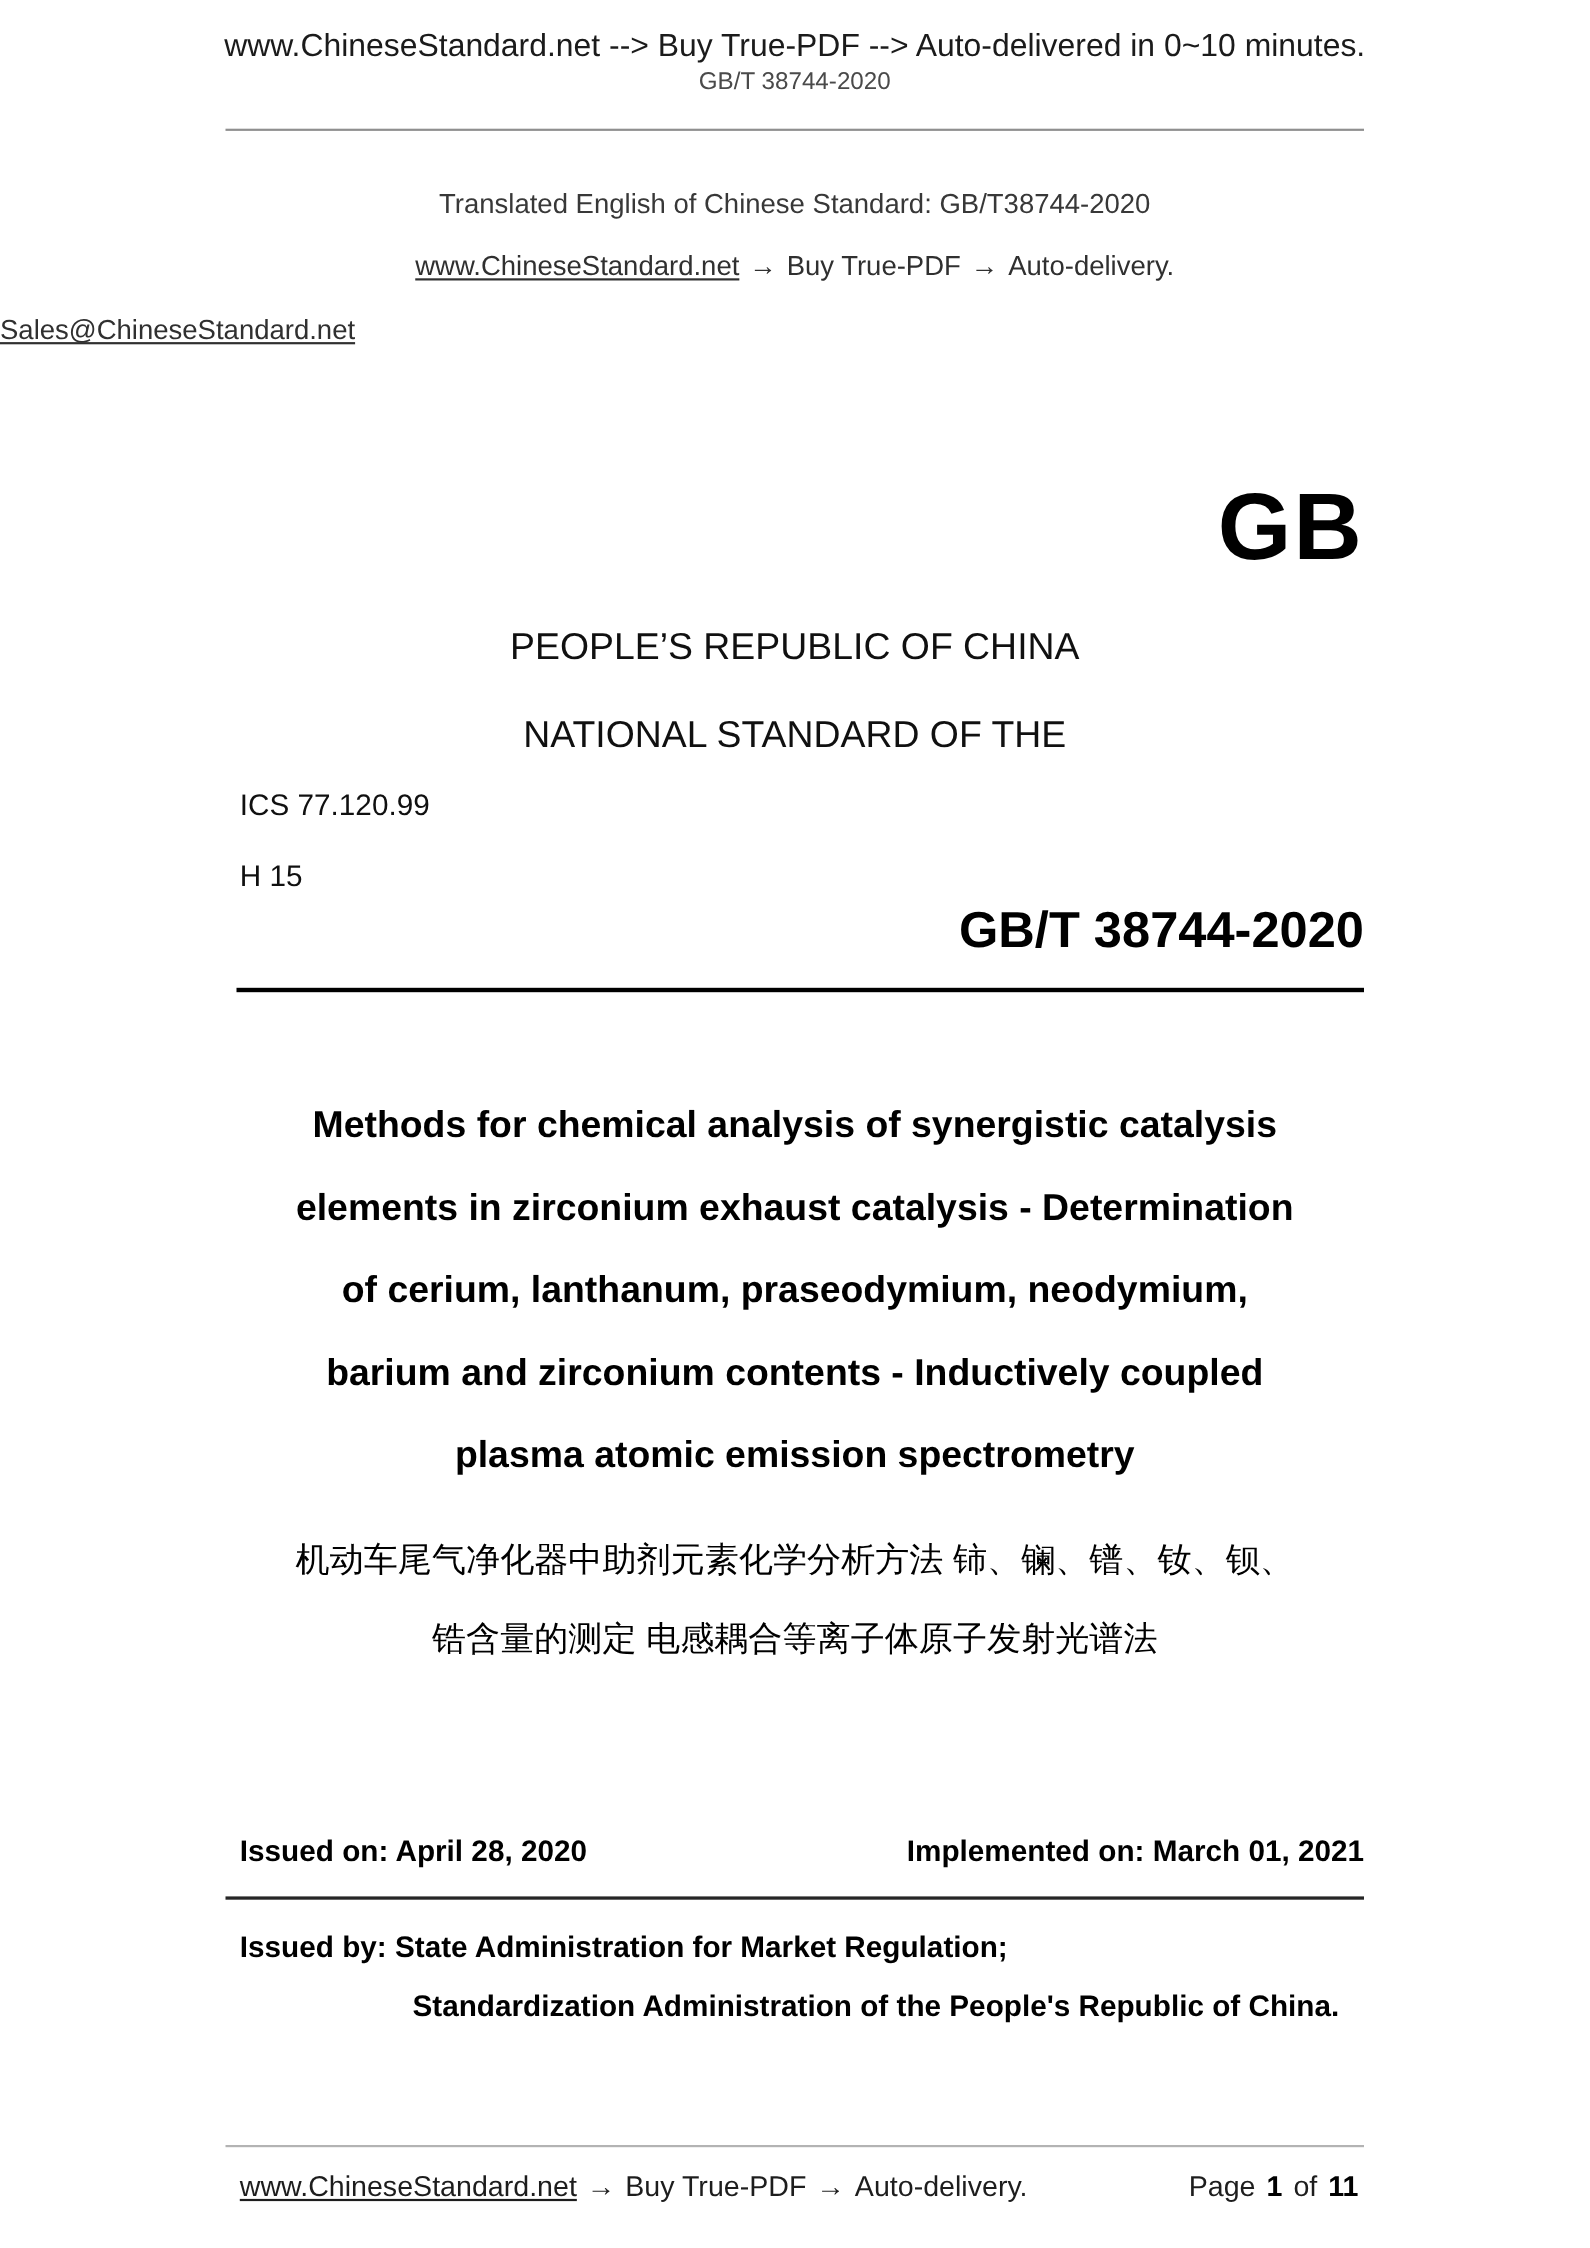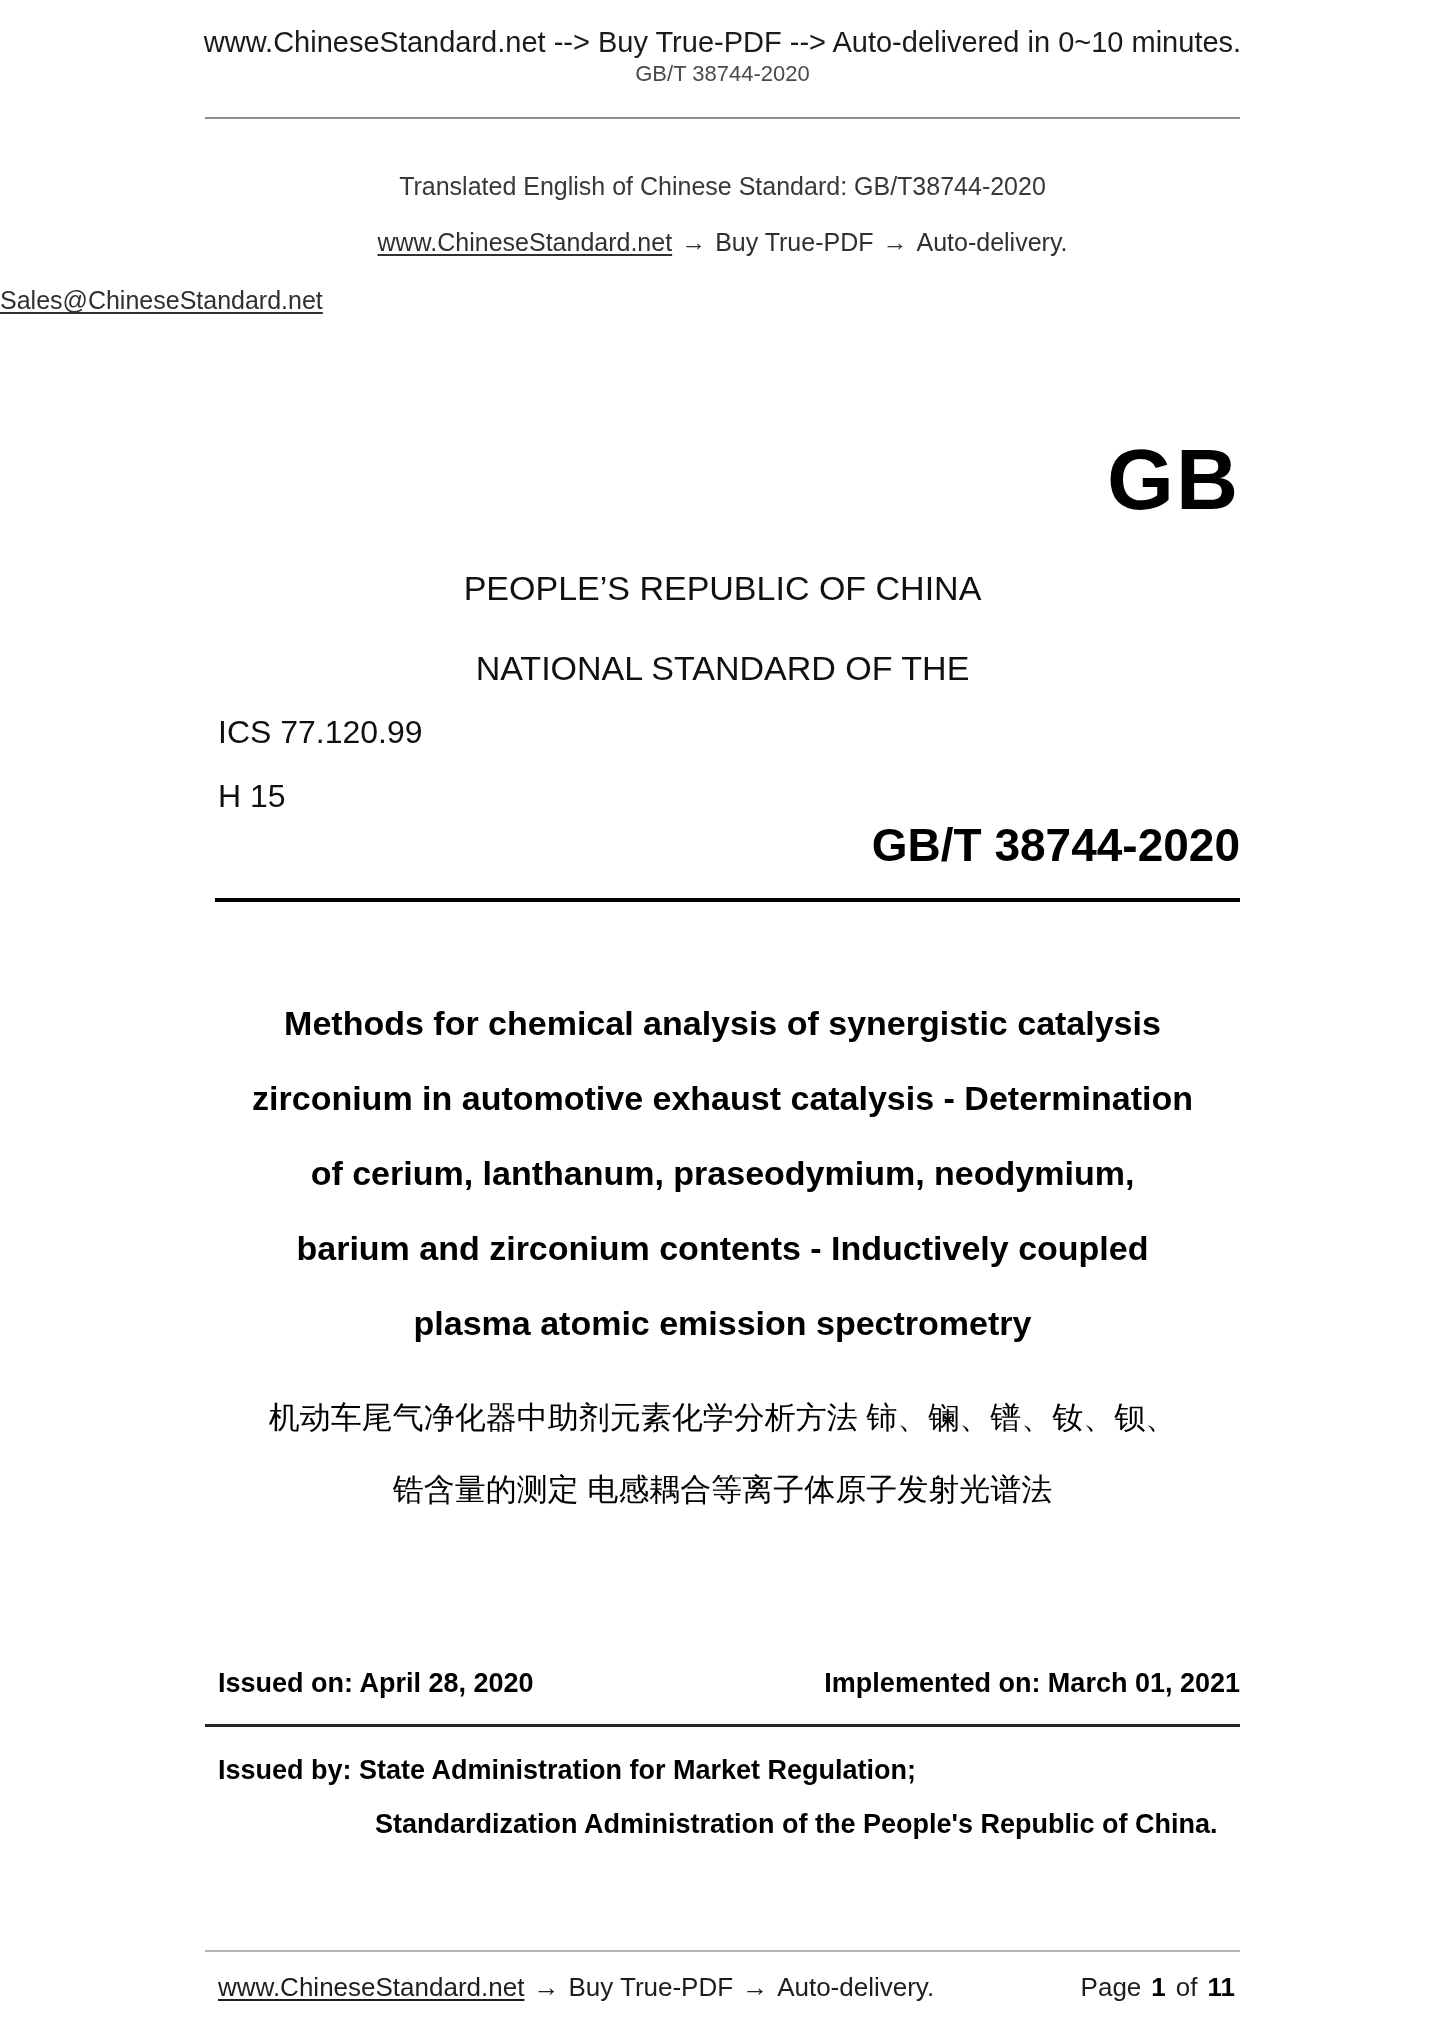--- a/index.html
+++ b/index.html
@@ -33,21 +33,21 @@
   
   .translated { top: 172px; left: 0; right: 0; text-align: center; font-size: 25px; color: #383838; }
   .buy-line   { top: 228px; left: 0; right: 0; text-align: center; font-size: 25px; color: #303030; }
   .email-line { top: 286px; left: 0; right: 0; text-align: left; font-size: 25px; color: #303030; }
   .arrow { margin: 0 9px; display: inline-block; }
   .link { color: inherit; text-decoration: underline; text-underline-offset: 3px; cursor: pointer; }
 
   
   .gb-logo    { top: 430px; right: 205px; font-size: 86px; font-weight: bold; letter-spacing: 2px; color: #000; }
   .national   { top: 548px; left: 0; right: 0; text-align: center; font-size: 34px; line-height: 80px; color: #101010; }
-  .ics-block  { top: 700px; left: 218px; font-size: 32px; line-height: 64px; color: #101010; }
+  .ics-block  { top: 700px; left: 218px; font-size: 27px; line-height: 64px; color: #101010; }
   .std-number { top: 818px; right: 205px; font-size: 46px; font-weight: bold; color: #000; }
 
   
   .title-en { top: 986px; left: 60px; right: 60px; text-align: center; font-weight: bold; font-size: 34px; line-height: 75px; color: #000; }
   .title-en div { white-space: nowrap; }
   .title-zh { top: 1382px; left: 60px; right: 60px; text-align: center; font-size: 31px; line-height: 72px; color: #000; }
   .title-zh div { white-space: nowrap; }
 
   
   .dates-row { top: 1668px; left: 218px; right: 205px; display: flex; justify-content: space-between; font-weight: bold; font-size: 27px; color: #000; }
@@ -89,21 +89,21 @@
     <div>ICS 77.120.99</div>
     <div>H 15</div>
   </div>
 
   <div class="abs std-number">GB/T 38744-2020</div>
 
   <hr class="rule rule-thick">
 
   <div class="abs title-en">
     <div>Methods for chemical analysis of synergistic catalysis</div>
-    <div>zirconium in automotive exhaust catalysis - Determination</div>
+    <div>elements in zirconium exhaust catalysis - Determination</div>
     <div>of cerium, lanthanum, praseodymium, neodymium,</div>
     <div>barium and zirconium contents - Inductively coupled</div>
     <div>plasma atomic emission spectrometry</div>
   </div>
 
   <div class="abs title-zh">
     <div>机动车尾气净化器中助剂元素化学分析方法 铈、镧、镨、钕、钡、</div>
     <div>锆含量的测定 电感耦合等离子体原子发射光谱法</div>
   </div>
 

